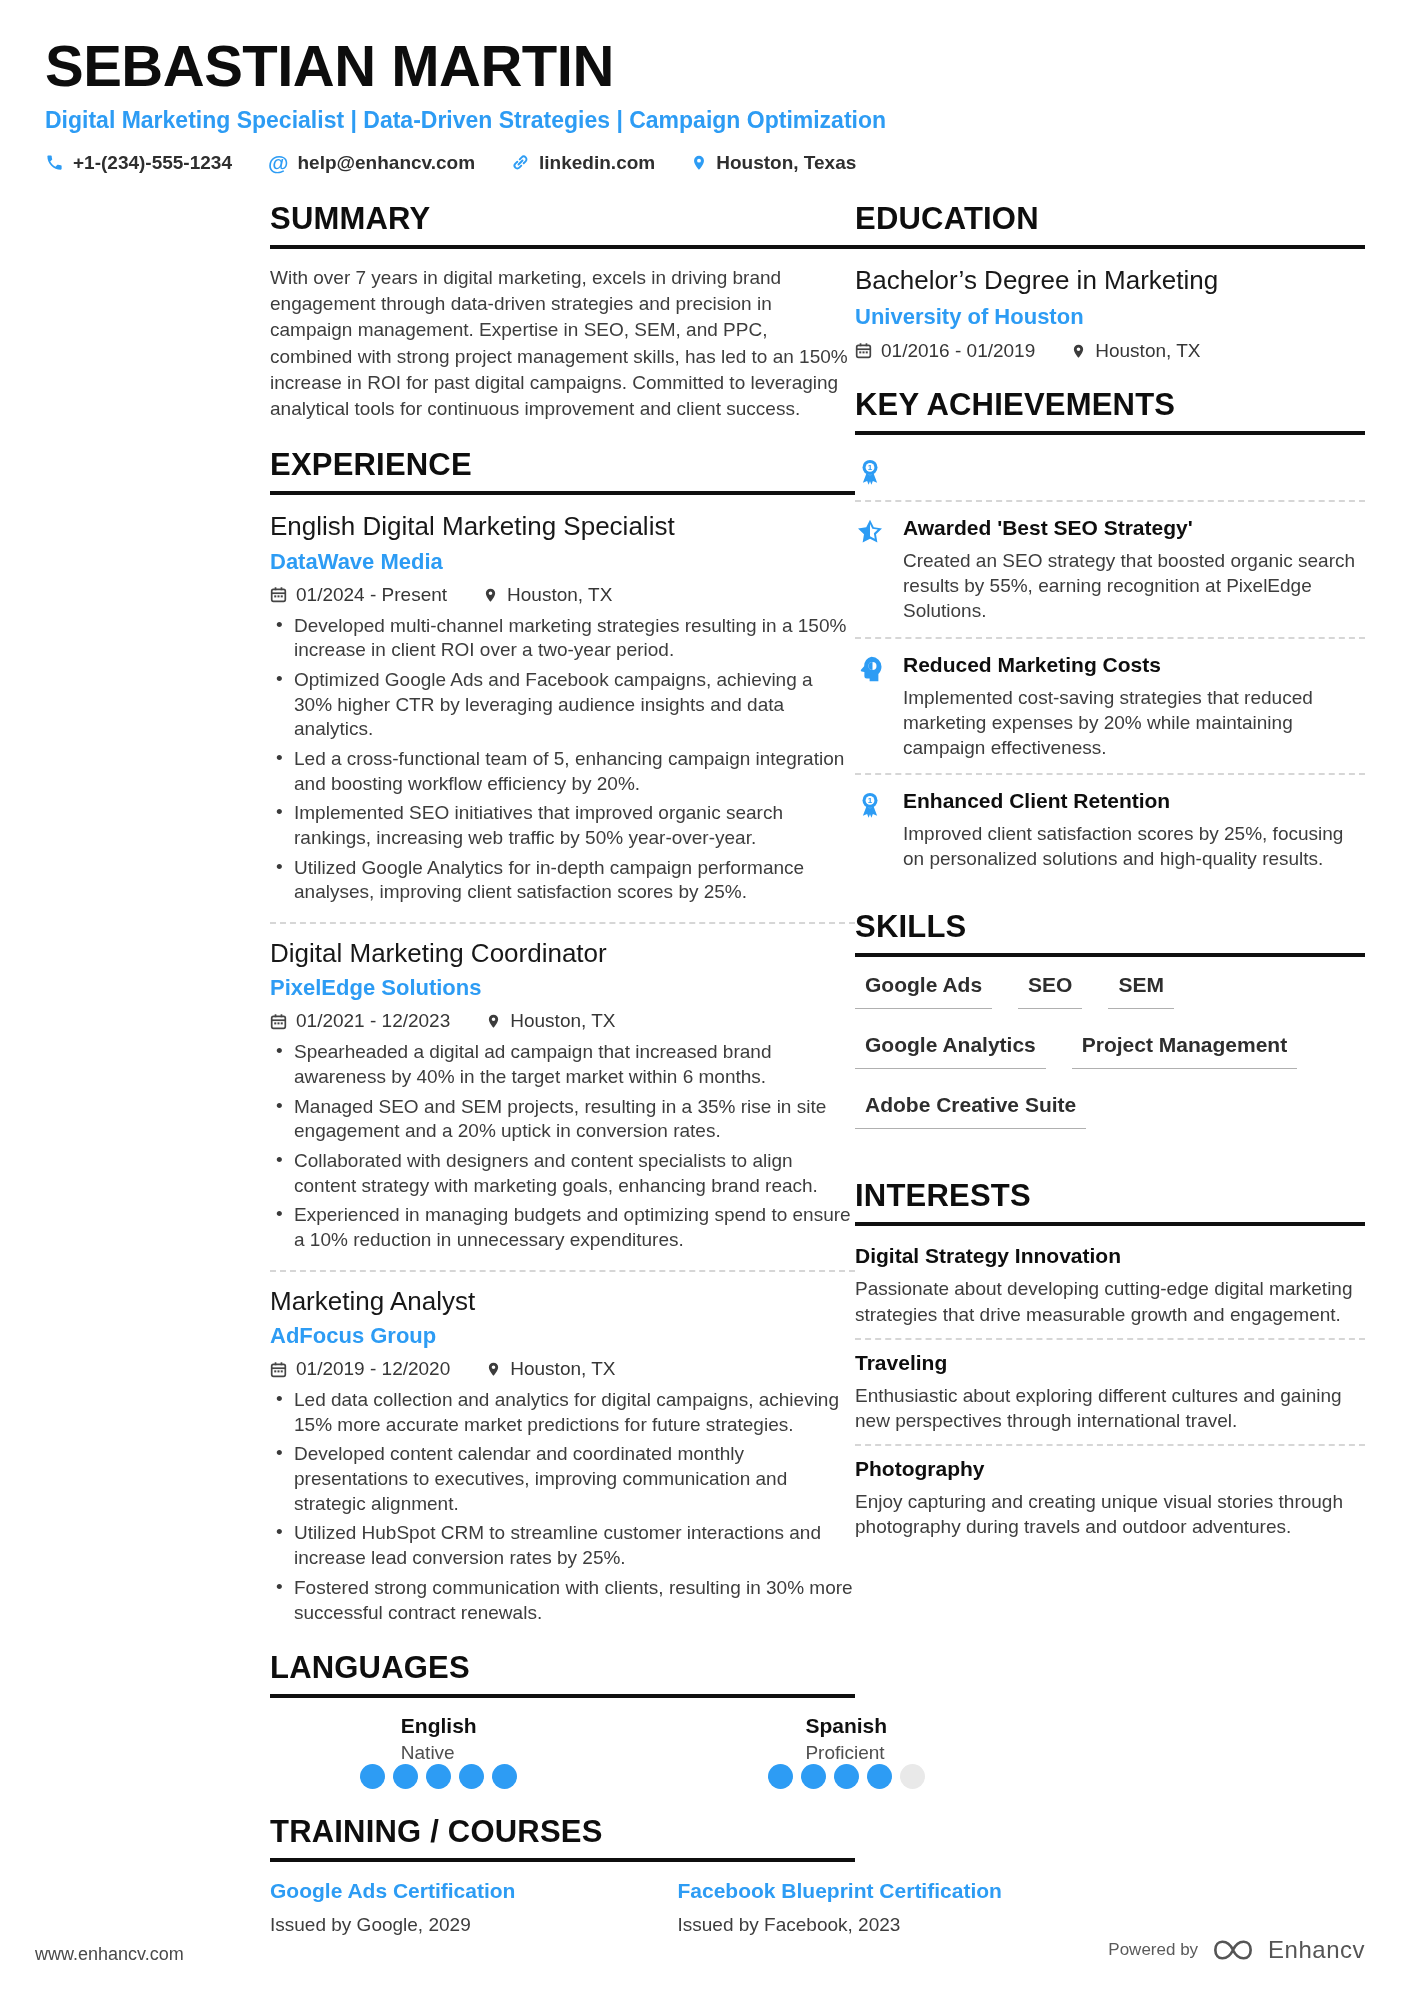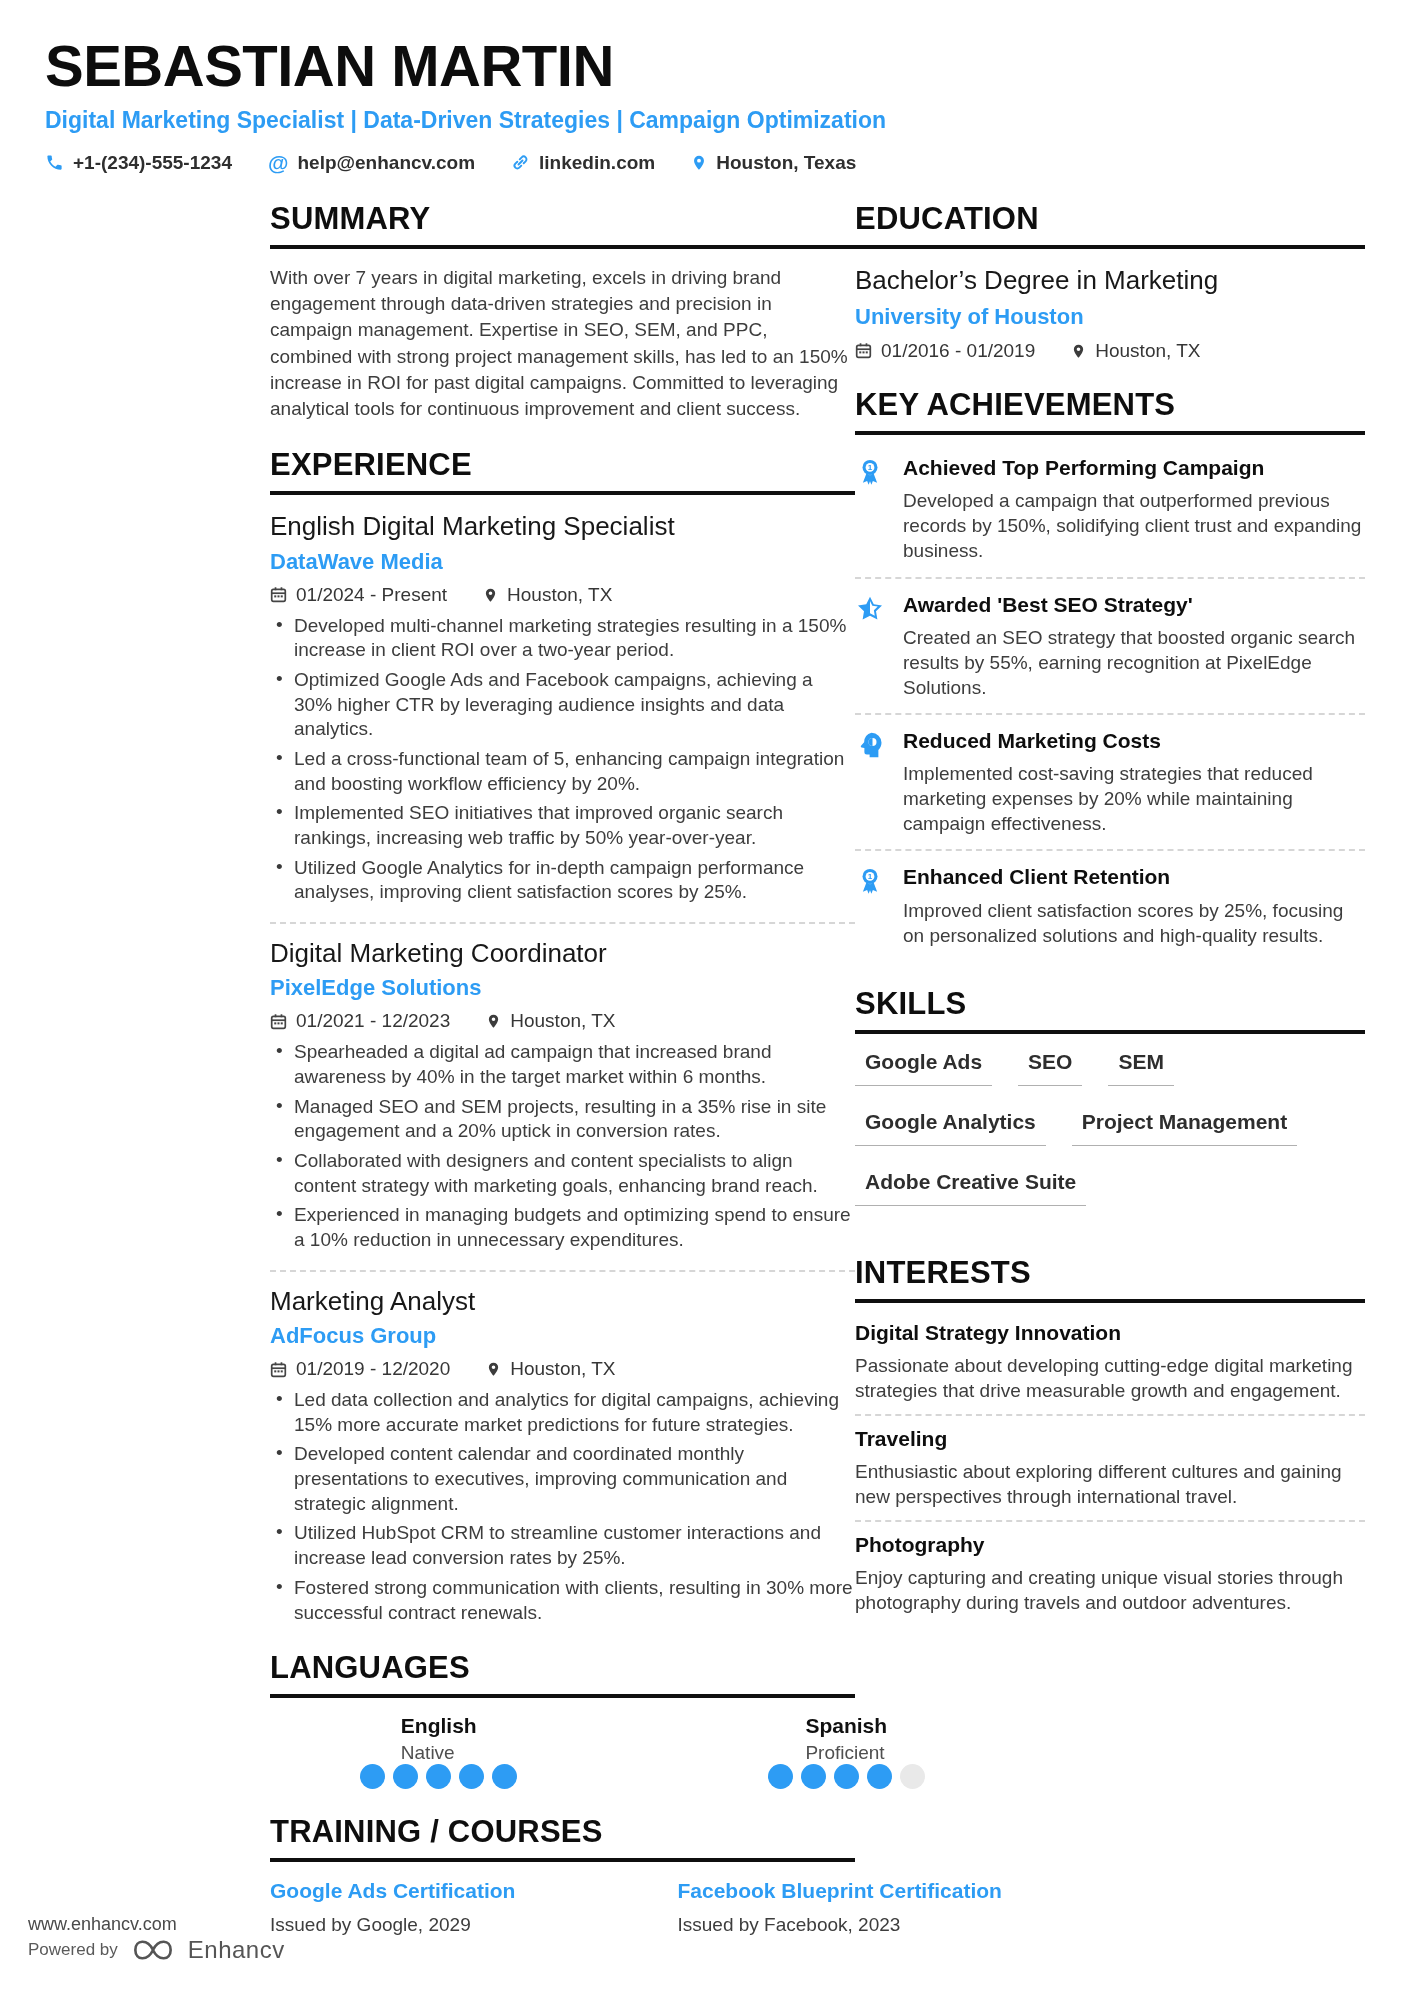--- a/index.html
+++ b/index.html
@@ -72,21 +72,21 @@
   .skill{display:inline-block;font-size:21px;font-weight:700;color:#2e2e2e;
          padding:0 10px 11px 10px;margin:0 26px 24px 0;border-bottom:1px solid #b0b0b0;}
 
   .interest{padding:11px 0;border-bottom:2px dashed var(--dash);}
   .interest:first-of-type{padding-top:2px;}
   .interest:last-of-type{border-bottom:none;}
   .interest-title{font-size:21px;font-weight:700;color:#0e0e0e;}
   .interest-text{font-size:19px;line-height:1.32;color:var(--body);margin-top:8px;}
 
   
-  .footer{position:absolute;left:28px;right:45px;bottom:30px;display:flex;justify-content:space-between;align-items:flex-start;flex-direction:column;}
+  .footer{position:absolute;left:35px;right:45px;bottom:30px;display:flex;justify-content:space-between;align-items:flex-end;}
   .site{font-size:18px;color:#4a4a4a;}
   .powered{display:flex;align-items:center;gap:12px;}
   .powered-label{font-size:17px;color:#5a5a5a;}
   .brand{font-size:24px;color:#555555;letter-spacing:0.5px;}
   svg{display:block;}
 </style>
 </head>
 <body>
 
 <div class="page">
@@ -345,24 +345,20 @@
             <svg viewBox="0 0 24 24" width="30" height="30">
                 <g fill="#2d9cf4">
                   <path d="M9.2 13l-2.9 7.6 3.4-1.4 1.2 3 2.5-6.7z"></path>
                   <path d="M14.8 13l2.9 7.6-3.4-1.4-1.2 3-2.5-6.7z"></path>
                 </g>
                 <circle cx="12" cy="8.3" r="6" fill="#2d9cf4"></circle>
                 <circle cx="12" cy="8.3" r="3.5" fill="#fff"></circle>
                 <text x="12" y="10.6" font-size="6.5" text-anchor="middle" fill="#2d9cf4" font-weight="bold">1</text>
               </svg>
           </div>
-          <div>
-            <div class="ach-title">Achieved Top Performing Campaign</div>
-            <div class="ach-text">Developed a campaign that outperformed previous records by 150%, solidifying client trust and expanding business.</div>
-          </div>
         </div>
 
         <div class="ach">
           <div class="ach-icon">
             <svg viewBox="0 0 24 24" width="30" height="30">
                 <path d="M12 2.2l3 6 6.6.9-4.8 4.7 1.1 6.6L12 17.3l-5.9 3.1 1.1-6.6L2.4 9.1 9 8.2z" fill="#2d9cf4"></path>
                 <path d="M12 5.5l1.9 3.9 4.3.6-3.1 3 .7 4.3-3.8-2z" fill="#fff"></path>
               </svg>
           </div>
           <div>

